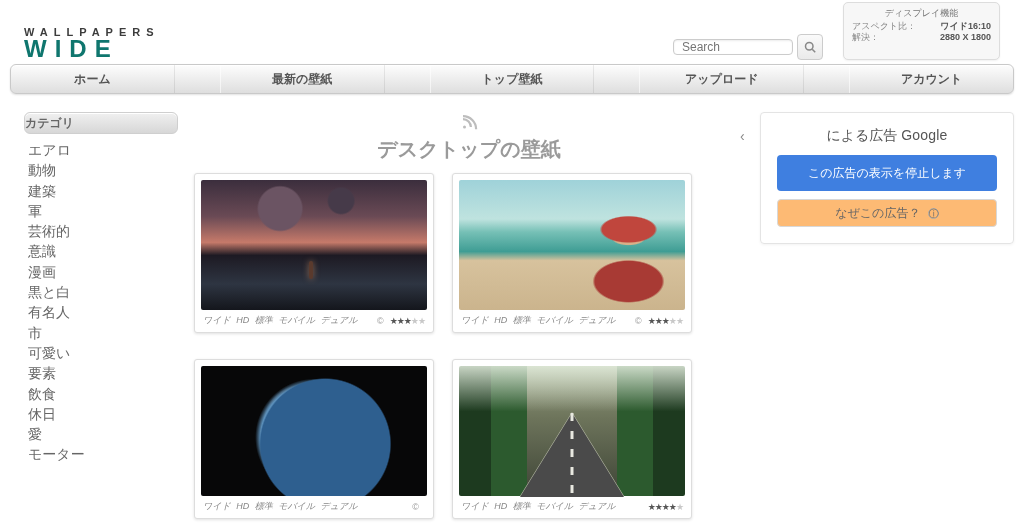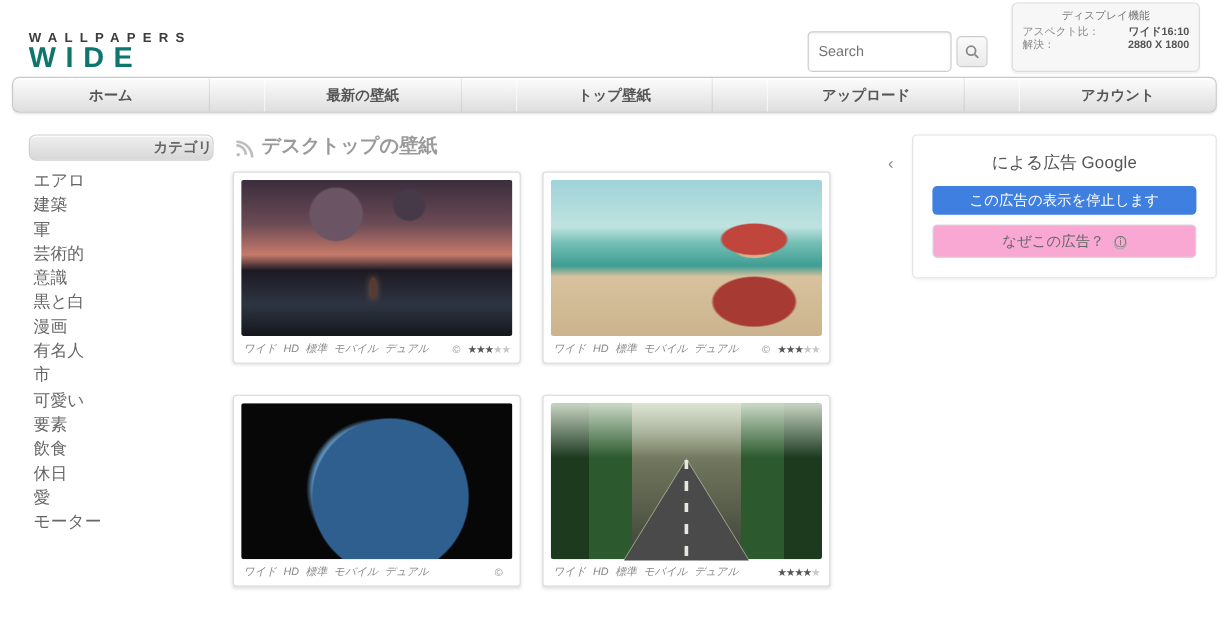--- a/index.html
+++ b/index.html
@@ -36,21 +36,21 @@
     line-height: 0.9;
   }
   .header-spacer { flex: 1 1 auto; }
   .search-wrap {
     display: flex;
     align-items: center;
     margin-top: 14px;
   }
   .search-input {
     width: 120px;
-    height: 34px;
+    height: 16px;
     border: 1px solid #ccc;
     border-radius: 4px;
     padding: 0 8px;
     font-size: 12px;
     color: #777;
     box-shadow: inset 0 1px 2px rgba(0,0,0,0.08);
     margin-left: 36px;
   }
   .search-btn {
     width: 26px; height: 26px;
@@ -108,42 +108,43 @@
     align-items:flex-start;
     padding: 18px 10px 0 24px;
   }
   
   .sidebar { width: 154px; flex:0 0 154px; }
   .sidebar-header {
     background: linear-gradient(#f0f0f0,#d7d7d7);
     border:1px solid #cfcfcf;
     border-radius: 6px;
     height: 22px;
-    text-align:right;
+    text-align:left;
     font-size: 12px;
     font-weight:700;
     color:#666;
     line-height:20px;
     box-shadow: inset 0 1px 0 #fff;
   }
   .sidebar-list { padding: 6px 0 0 4px; }
   .sidebar-list a {
     display:block;
     font-size: 14px;
     color:#666;
     text-decoration:none;
     line-height:1.45;
     cursor:pointer;
   }
   
   .main { flex:1 1 auto; padding-left: 16px; }
   .main-title {
     display:flex; align-items:center; gap:6px;
-    color:#9a9a9a; font-size: 16px; font-weight:700;
+    color:#9a9a9a; font-size: 20px; font-weight:700;
     margin-bottom:10px;
+    flex-direction:column;
   }
   .main-title svg { width:18px; height:18px; fill:#bdbdbd; }
   .grid {
     display:grid;
     grid-template-columns: 240px 240px;
     gap: 26px 18px;
   }
   .card {
     width:240px;
     background:#fff;
@@ -236,26 +237,26 @@
     margin-left:16px;
   }
   .adbox-title { font-size:14px; color:#555; }
   .adbox .gword { font-family: Arial, sans-serif; font-weight:500; letter-spacing:.2px;}
   .btn-primary {
     display:block; width:100%;
     margin-top:10px;
     background:#3f7fe0;
     color:#fff; font-size:12px;
     border:none; border-radius:4px;
-    height:24px; cursor:pointer;
+    height:36px; cursor:pointer;
   }
   .btn-secondary {
     display:block; width:100%;
     margin-top:8px;
-    background:#f9a8d4;
+    background:#fdba74;
     color:#666; font-size:12px;
     border:1px solid #d8d8d8; border-radius:4px;
     height:28px; cursor:pointer;
   }
   .btn-secondary .info { display:inline-block; margin-left:4px; font-size:10px;
     border:1px solid #aaa; border-radius:50%; width:11px; height:11px; line-height:10px;}
 </style>
 </head>
 <body>
 
@@ -294,26 +295,27 @@
   <div class="nav-item">アップロード</div>
   <div class="nav-item">アカウント</div>
 </div>
 
 <div class="content">
 
   <div class="sidebar">
     <div class="sidebar-header">カテゴリ</div>
     <div class="sidebar-list">
       <a>エアロ</a>
+      <a>動物</a>
       <a>建築</a>
       <a>軍</a>
       <a>芸術的</a>
       <a>意識</a>
+      <a>漫画</a>
       <a>黒と白</a>
-      <a>漫画</a>
       <a>有名人</a>
       <a>市</a>
       <a>可愛い</a>
       <a>要素</a>
       <a>飲食</a>
       <a>休日</a>
       <a>愛</a>
       <a>モーター</a>
     </div>
   </div>

